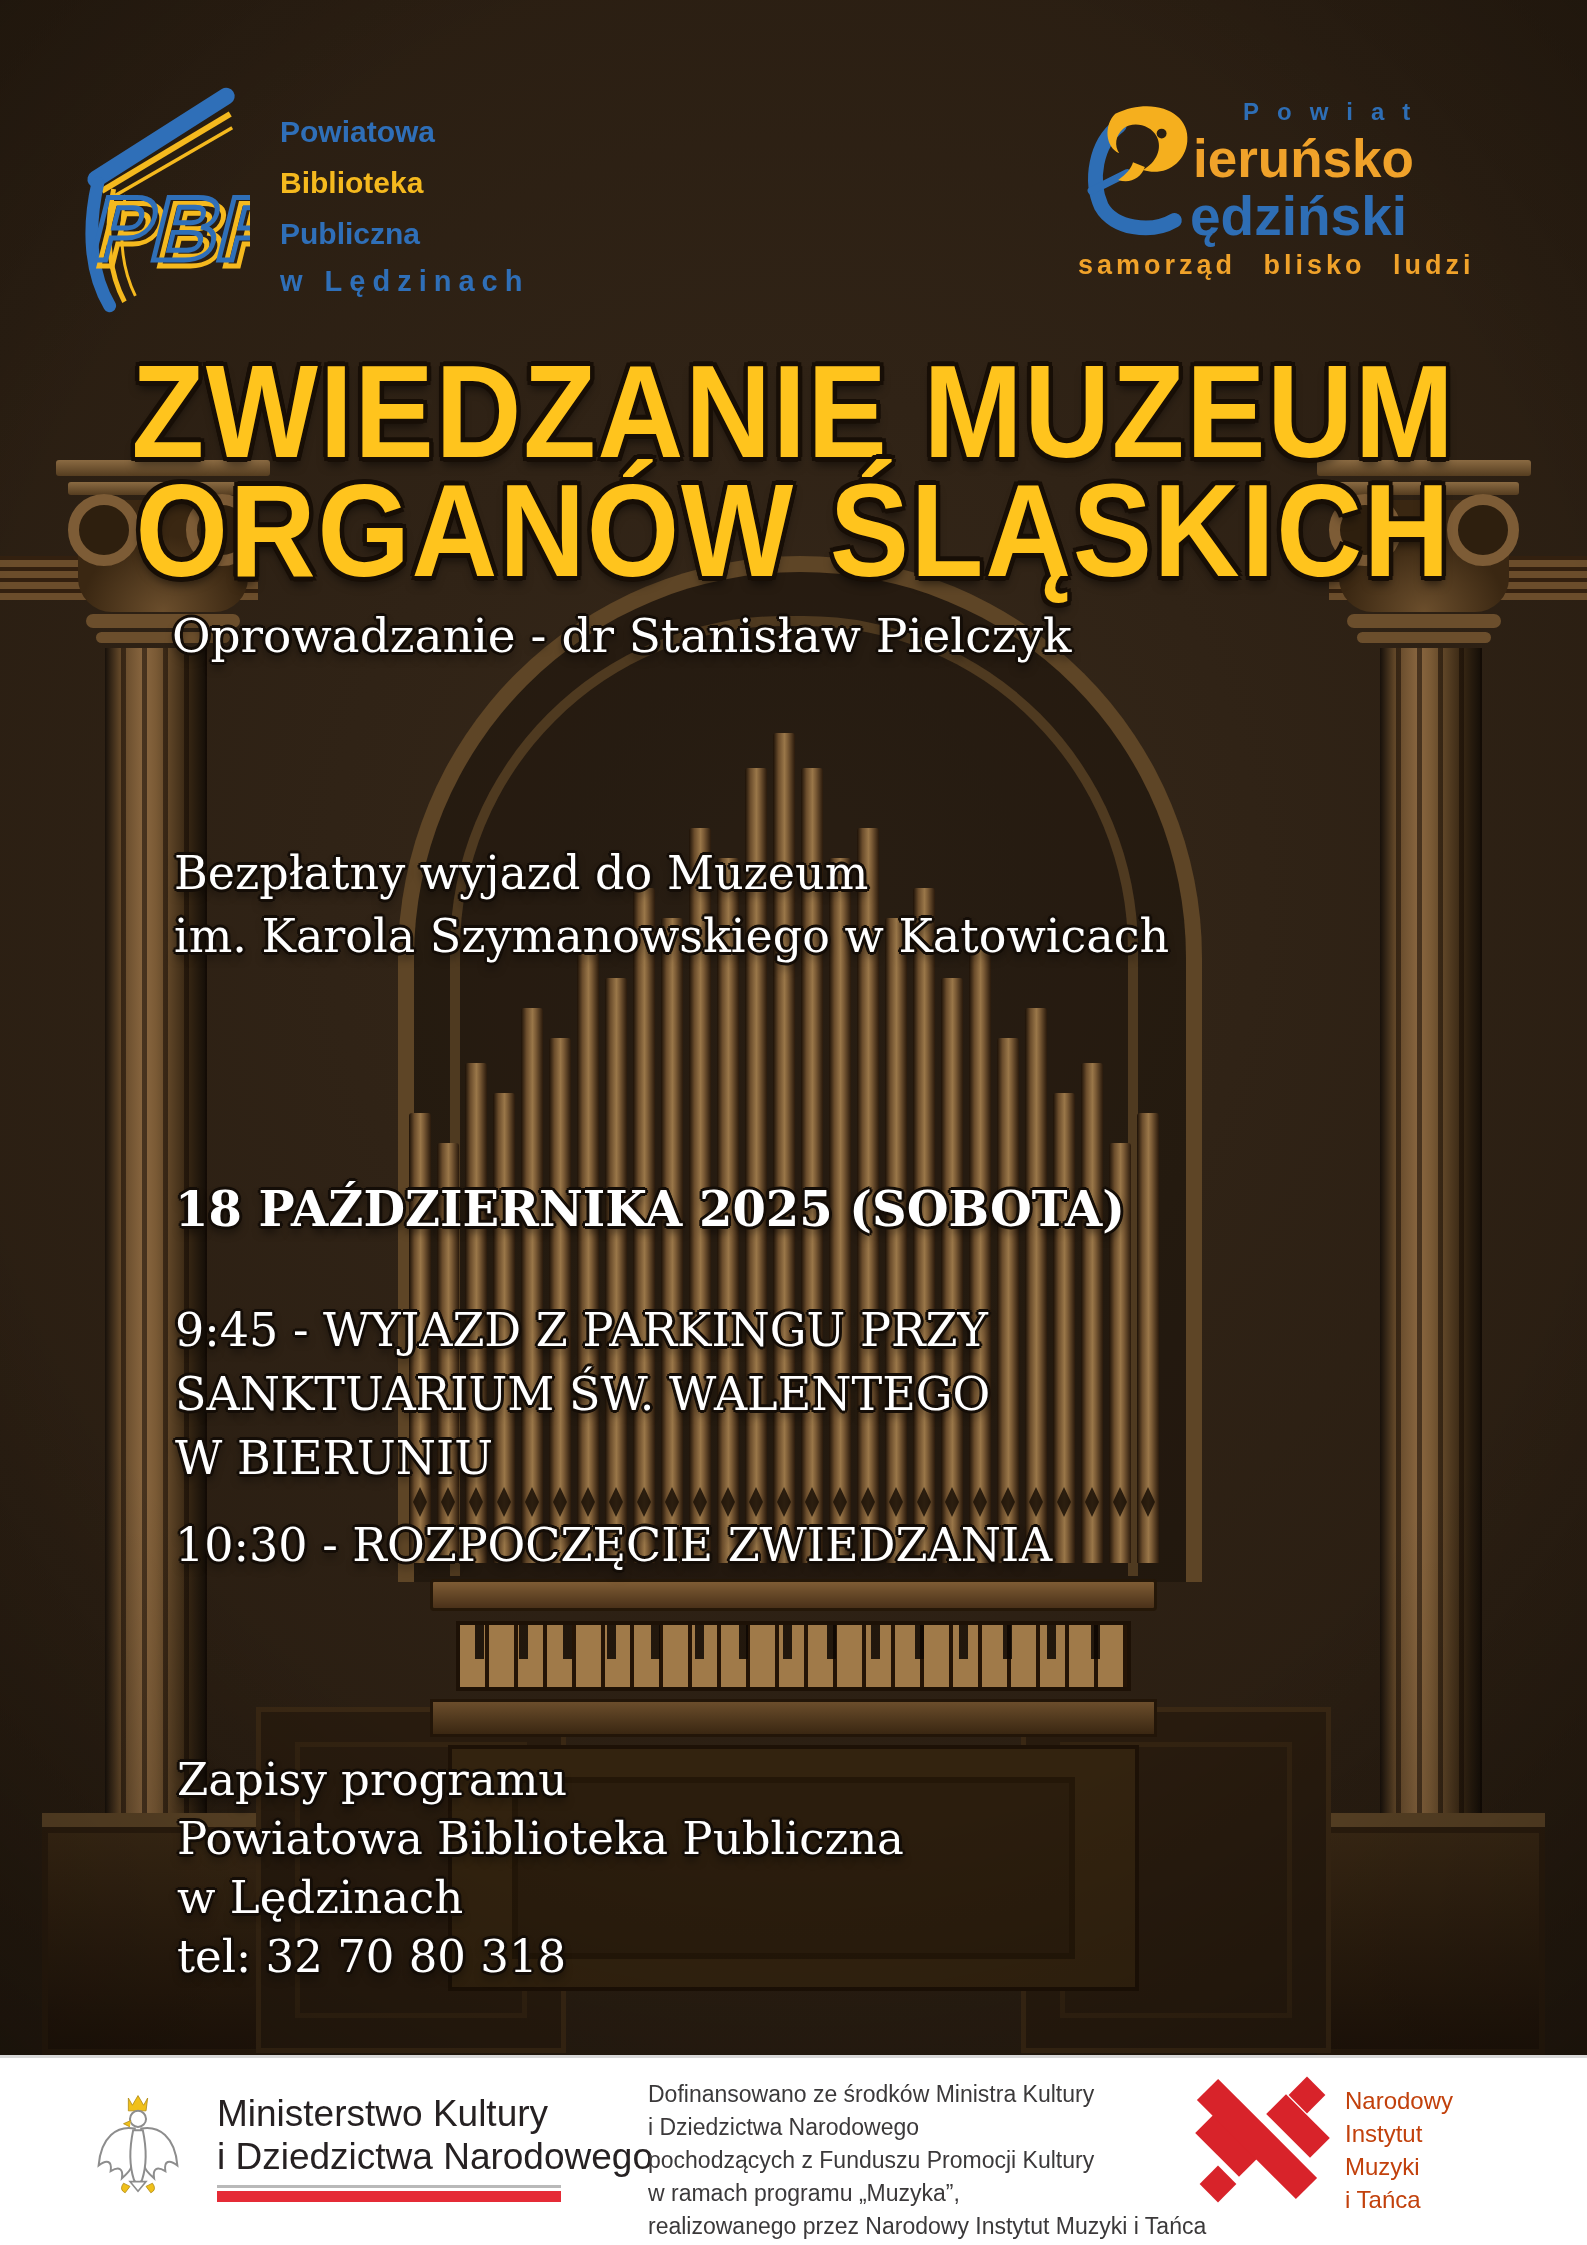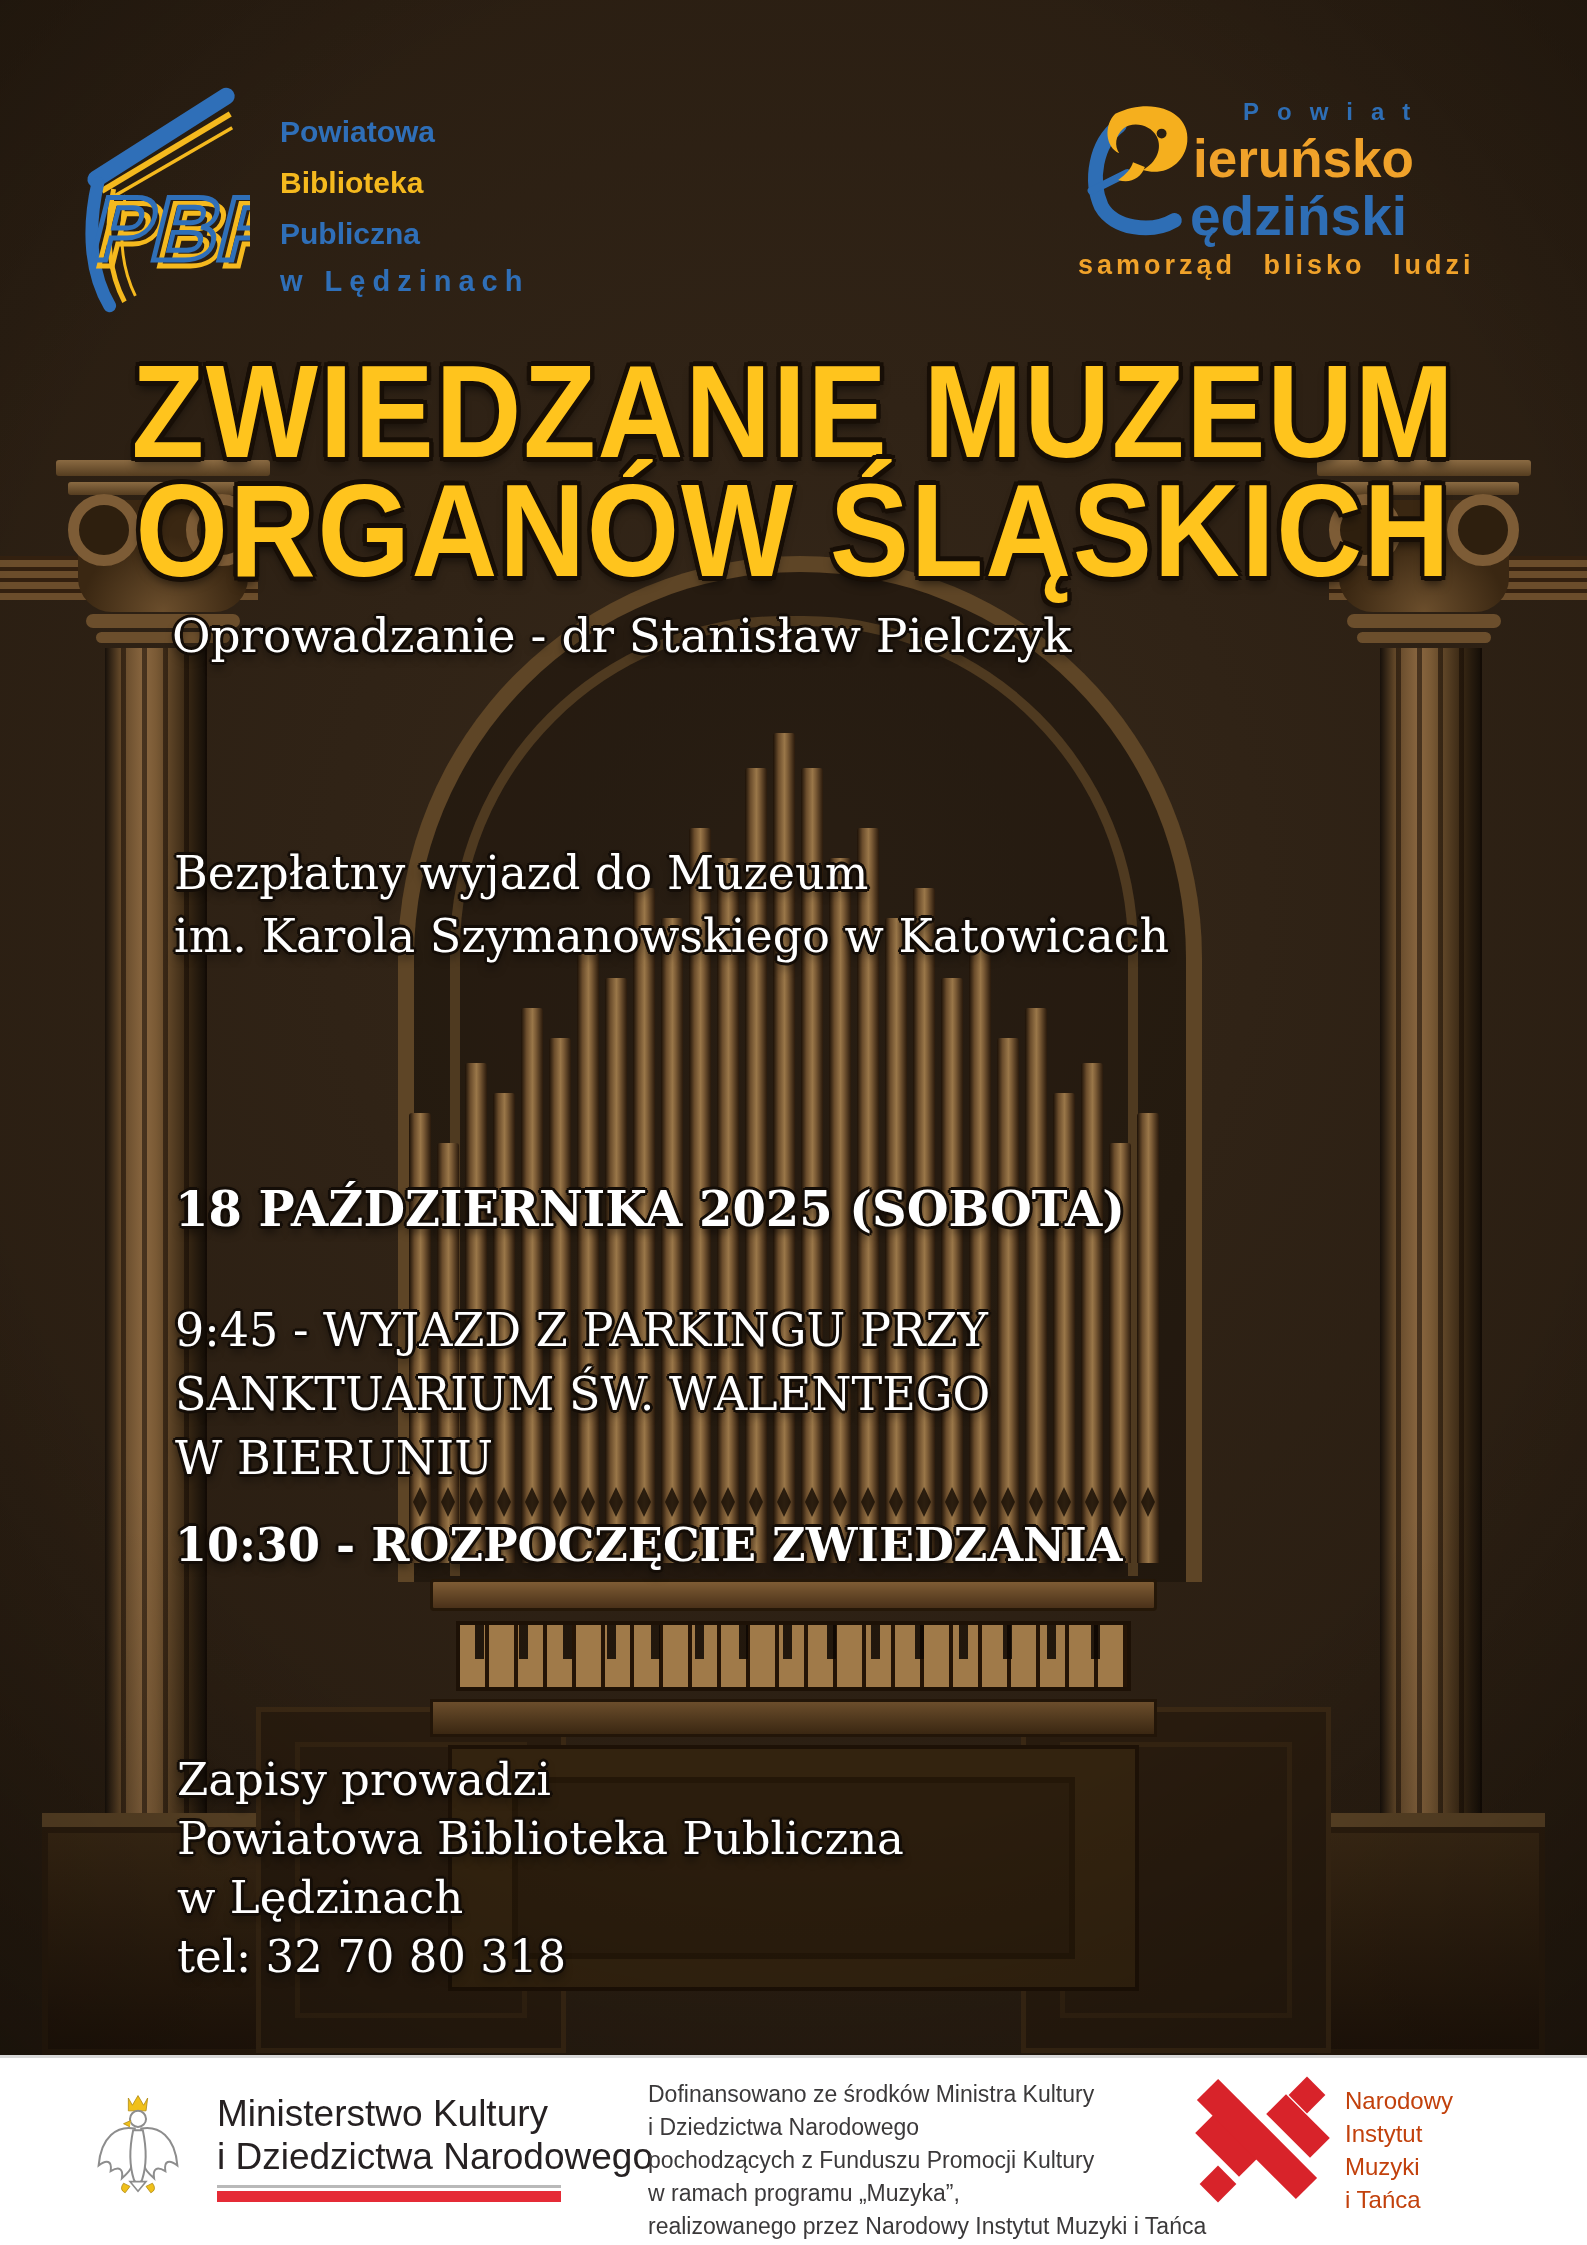--- a/index.html
+++ b/index.html
@@ -73,21 +73,21 @@
   .pw-tag{color:#F0A22A;font-weight:bold;font-size:27px;letter-spacing:4px;word-spacing:16px;}
   
   .title{left:0;right:0;top:352px;text-align:center;transform:scaleX(.9);transform-origin:50% 0;
     font-weight:bold;font-size:132px;line-height:119px;letter-spacing:2px;color:#FFC41D;
     text-shadow:-5px 0 #170e06,5px 0 #170e06,0 -5px #170e06,0 5px #170e06,
       -4px -4px #170e06,4px -4px #170e06,-4px 4px #170e06,4px 4px #170e06,0 8px 10px rgba(0,0,0,.5);}
   .subtitle{left:172px;top:608px;font-size:47px;}
   .desc{left:174px;top:842px;font-size:46px;line-height:63px;}
   .date{left:175px;top:1181px;font-size:48px;font-weight:bold;}
   .sched1{left:175px;top:1298px;font-size:46px;line-height:64px;}
-  .sched2{left:175px;top:1518px;font-size:46px;font-weight:bold;}
+  .sched2{left:175px;top:1518px;font-size:46px;}
   .reg{left:177px;top:1750px;font-size:45px;line-height:59px;}
   
   .footer{position:absolute;left:0;right:0;bottom:0;height:187px;background:#ffffff;border-top:3px solid #d8d8d8;z-index:3;}
   .footer .abs{position:absolute;}
   .min-name{left:217px;top:34px;font-size:37px;line-height:43px;color:#262122;}
   .flag-grey{left:217px;top:127px;width:344px;height:3px;background:#b9b9b9;}
   .flag-red{left:217px;top:133px;width:344px;height:11px;background:#e52b36;}
   .funding{left:648px;top:20px;font-size:23px;line-height:33px;color:#3b393a;}
   .nimit-mark{left:1198px;top:18px;width:132px;height:126px;}
   .nimit-mark div{position:absolute;background:#D8232A;transform:rotate(-45deg);}
@@ -213,21 +213,21 @@
 
     <div class="abs sched1 serif ow">
       <div>9:45 - WYJAZD Z PARKINGU PRZY</div>
       <div>SANKTUARIUM ŚW. WALENTEGO</div>
       <div>W BIERUNIU</div>
     </div>
 
     <div class="abs sched2 serif ow">10:30 - ROZPOCZĘCIE ZWIEDZANIA</div>
 
     <div class="abs reg serif ow">
-      <div>Zapisy prowadzi</div>
+      <div>Zapisy programu</div>
       <div>Powiatowa Biblioteka Publiczna</div>
       <div>w Lędzinach</div>
       <div>tel: 32 70 80 318</div>
     </div>
   </div>
 
   <div class="footer">
     <svg class="abs" style="left:93px;top:24px;" width="90" height="122" viewBox="0 0 112 132">
       <path d="M44 10 l5 9 7 -12 7 12 5 -9 -2 16 h-22 z" fill="#f0c01a" stroke="#b08a10"></path>
       <circle cx="56" cy="36" r="10" fill="#fff" stroke="#8d8d8d" stroke-width="2.5"></circle>

